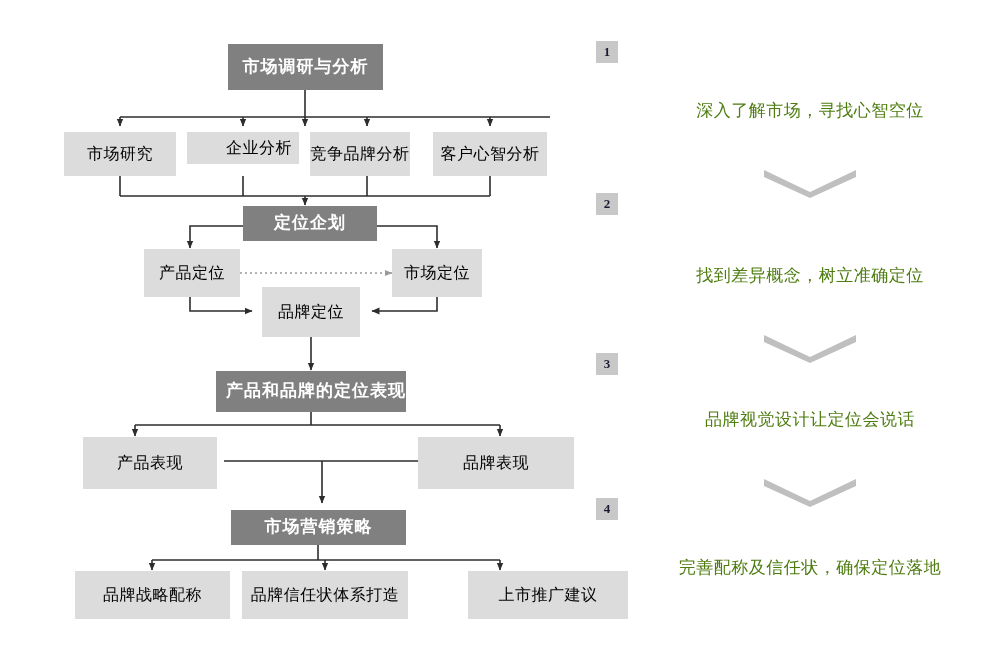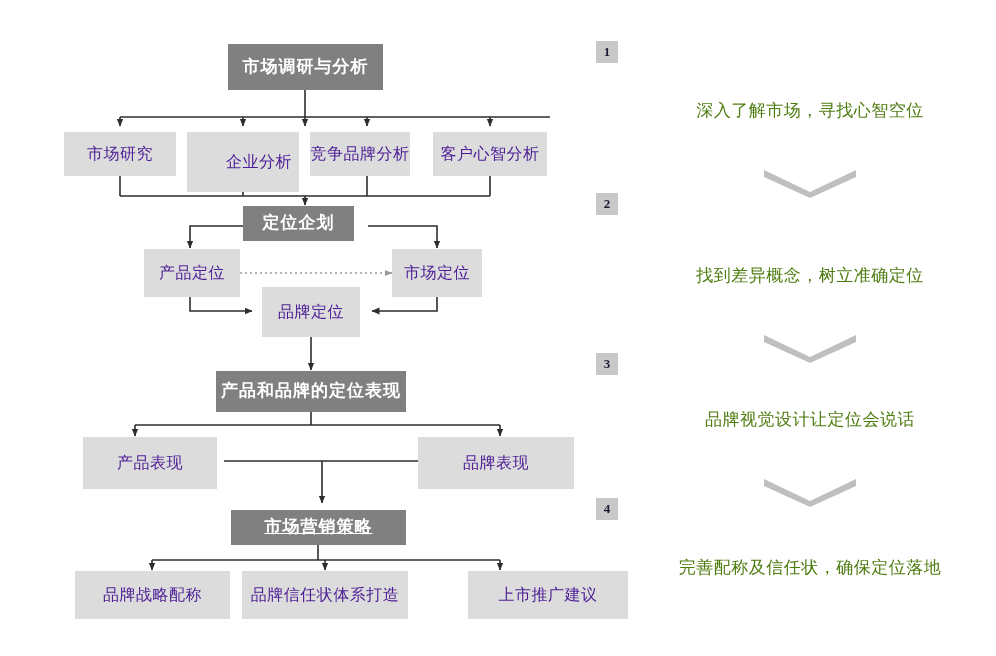--- a/index.html
+++ b/index.html
@@ -41,21 +41,21 @@
   }
   .node.dark {
     background: #808080;
     color: #ffffff;
     font-weight: bold;
     font-size: 17px;
     letter-spacing: 1px;
   }
   .node.light {
     background: #dcdcdc;
-    color: #4c1d95;
+    color: #000000;
     font-weight: normal;
     font-size: 16px;
     letter-spacing: 0.5px;
   }
   .step-badge {
     position: absolute;
     width: 22px;
     height: 22px;
     background: #c8c8c8;
     color: #1a1a33;
@@ -141,56 +141,56 @@
     </g>
   </svg>
 
   <div class="node dark" style="left:228px; top:44px; width:155px; height:46px;">
     <span>市场调研与分析</span>
   </div>
 
   <div class="node light" style="left:64px; top:132px; width:112px; height:44px;">
     <span>市场研究</span>
   </div>
-  <div class="node light" style="left:187px; top:132px; width:112px; height:60px;padding-left:32px;">
+  <div class="node light" style="left:187px; top:132px; width:112px; height:32px;padding-left:32px;">
     <span>企业分析</span>
   </div>
   <div class="node light" style="left:310px; top:132px; width:100px; height:44px;">
     <span>竞争品牌分析</span>
   </div>
   <div class="node light" style="left:433px; top:132px; width:114px; height:44px;">
     <span>客户心智分析</span>
   </div>
 
-  <div class="node dark" style="left:243px; top:206px; width:111px; height:35px;">
+  <div class="node dark" style="left:243px; top:206px; width:134px; height:35px;">
     <span>定位企划</span>
   </div>
 
   <div class="node light" style="left:144px; top:249px; width:96px; height:48px;">
     <span>产品定位</span>
   </div>
   <div class="node light" style="left:392px; top:249px; width:90px; height:48px;">
     <span>市场定位</span>
   </div>
   <div class="node light" style="left:262px; top:287px; width:98px; height:50px;">
     <span>品牌定位</span>
   </div>
 
-  <div class="node dark" style="left:216px; top:371px; width:190px; height:41px;">
+  <div class="node dark" style="left:216px; top:371px; width:190px; height:41px;justify-content:flex-end;">
     <span>产品和品牌的定位表现</span>
   </div>
 
   <div class="node light" style="left:83px; top:437px; width:134px; height:52px;">
     <span>产品表现</span>
   </div>
   <div class="node light" style="left:418px; top:437px; width:156px; height:52px;">
     <span>品牌表现</span>
   </div>
 
-  <div class="node dark" style="left:231px; top:510px; width:175px; height:35px;text-decoration:underline;">
+  <div class="node dark" style="left:231px; top:510px; width:175px; height:35px;">
     <span>市场营销策略</span>
   </div>
 
   <div class="node light" style="left:75px; top:571px; width:155px; height:48px;">
     <span>品牌战略配称</span>
   </div>
   <div class="node light" style="left:242px; top:571px; width:166px; height:48px;">
     <span>品牌信任状体系打造</span>
   </div>
   <div class="node light" style="left:420px; top:571px; width:160px; height:48px;margin-left:48px;">

